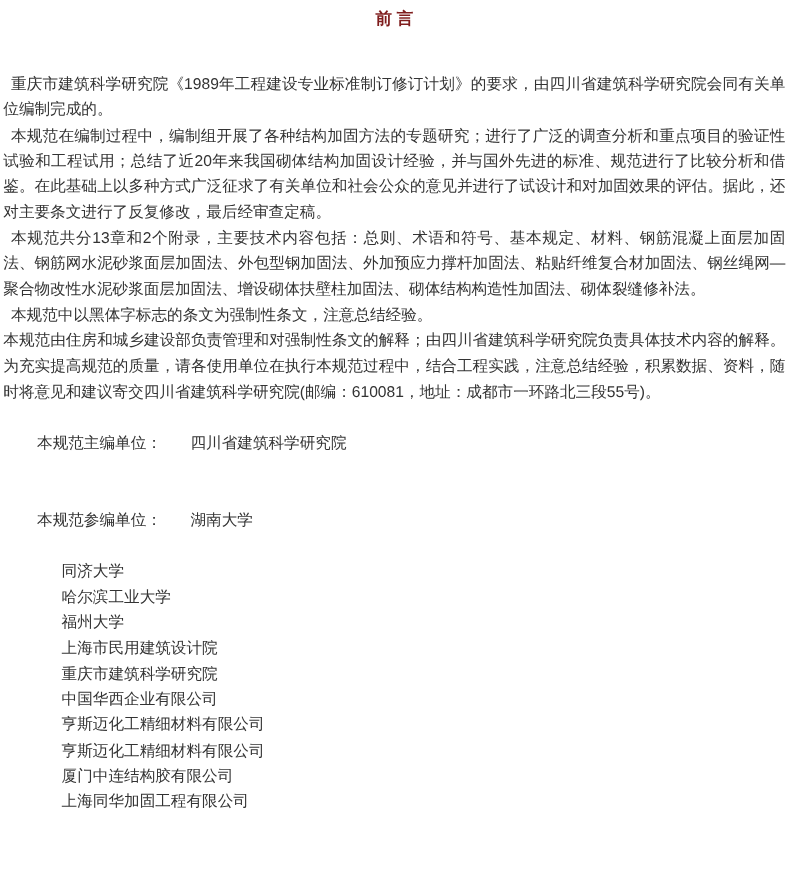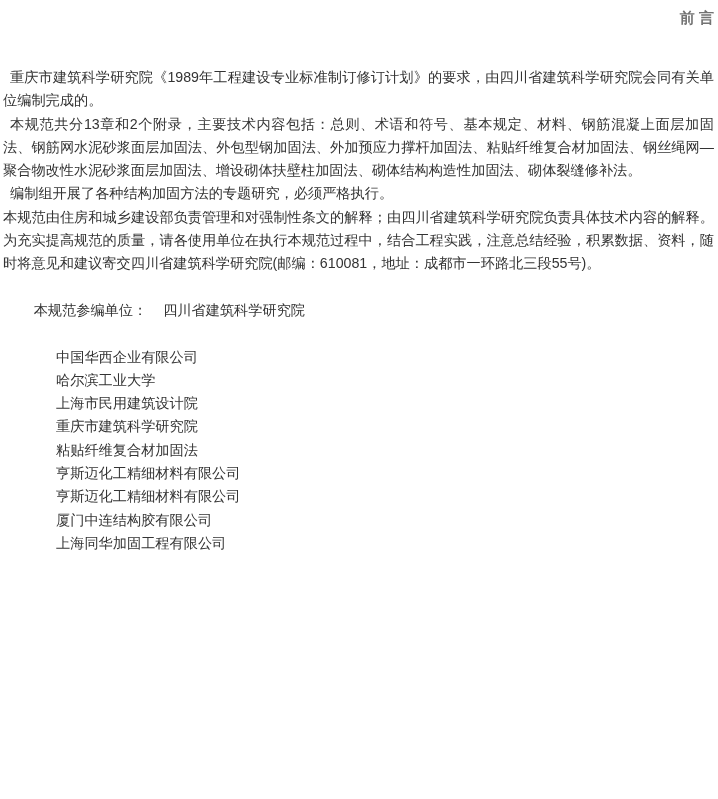--- a/index.html
+++ b/index.html
@@ -15,68 +15,73 @@
     color: #333333;
     font-size: 14.2px;
     line-height: 23.3px;
   }
   .page {
     padding: 6px 4px 0 3px;
   }
   .title {
     font-size: 15px;
     font-weight: bold;
-    text-align: right;
+    text-align: center;
     margin: 2px 0 38px 0;
     line-height: 20px;
-    color: #737373;
+    color: #7f1d1d;
   }
   .para {
     margin: 0;
     text-align: justify;
   }
   .indent {
     text-indent: 7px;
   }
   .line {
     margin: 0;
     white-space: pre-wrap;
   }
   .lbl {
     padding-left: 7px;
   }
   .unit {
     padding-left: 53px;
   }
   .unit-first {
-    margin-left: 16px;
+    margin-left: 26px;
   }
 </style>
 </head>
 <body>
 
 <div class="page">
 
   <h1 class="title">前 言</h1>
 
   <main>
 
     <p class="para indent">重庆市建筑科学研究院《1989年工程建设专业标准制订修订计划》的要求，由四川省建筑科学研究院会同有关单位编制完成的。</p>
+    <p class="para indent">本规范在编制过程中，编制组开展了各种结构加固方法的专题研究；进行了广泛的调查分析和重点项目的验证性试验和工程试用；总结了近20年来我国砌体结构加固设计经验，并与国外先进的标准、规范进行了比较分析和借鉴。在此基础上以多种方式广泛征求了有关单位和社会公众的意见并进行了试设计和对加固效果的评估。据此，还对主要条文进行了反复修改，最后经审查定稿。</p>
     <p class="para indent">本规范共分13章和2个附录，主要技术内容包括：总则、术语和符号、基本规定、材料、钢筋混凝上面层加固法、钢筋网水泥砂浆面层加固法、外包型钢加固法、外加预应力撑杆加固法、粘贴纤维复合材加固法、钢丝绳网—聚合物改性水泥砂浆面层加固法、增设砌体扶壁柱加固法、砌体结构构造性加固法、砌体裂缝修补法。</p>
-    <p class="para indent">编制组开展了各种结构加固方法的专题研究，必须严格执行。</p>
+    <p class="para indent">本规范中以黑体字标志的条文为强制性条文，注意总结经验。</p>
     <p class="para">本规范由住房和城乡建设部负责管理和对强制性条文的解释；由四川省建筑科学研究院负责具体技术内容的解释。为充实提高规范的质量，请各使用单位在执行本规范过程中，结合工程实践，注意总结经验，积累数据、资料，随时将意见和建议寄交四川省建筑科学研究院(邮编：610081，地址：成都市一环路北三段55号)。</p>
 
     <div class="line lbl">
-      <span>本规范参编单位：</span><span class="unit-first">四川省建筑科学研究院</span>
+      <span>本规范主编单位：</span><span class="unit-first">四川省建筑科学研究院</span>
     </div>
-    <div class="line unit">中国华西企业有限公司</div>
 
+    <div class="line lbl">
+      <span>本规范参编单位：</span><span class="unit-first">湖南大学</span>
+    </div>
+    <div class="line unit">同济大学</div>
     <div class="line unit">哈尔滨工业大学</div>
+    <div class="line unit">福州大学</div>
     <div class="line unit">上海市民用建筑设计院</div>
     <div class="line unit">重庆市建筑科学研究院</div>
-    <div class="line unit">粘贴纤维复合材加固法</div>
+    <div class="line unit">中国华西企业有限公司</div>
     <div class="line unit">亨斯迈化工精细材料有限公司</div>
     <div class="line unit">亨斯迈化工精细材料有限公司</div>
     <div class="line unit">厦门中连结构胶有限公司</div>
     <div class="line unit">上海同华加固工程有限公司</div>
 
   </main>
 </div>
 
 </body></html>

